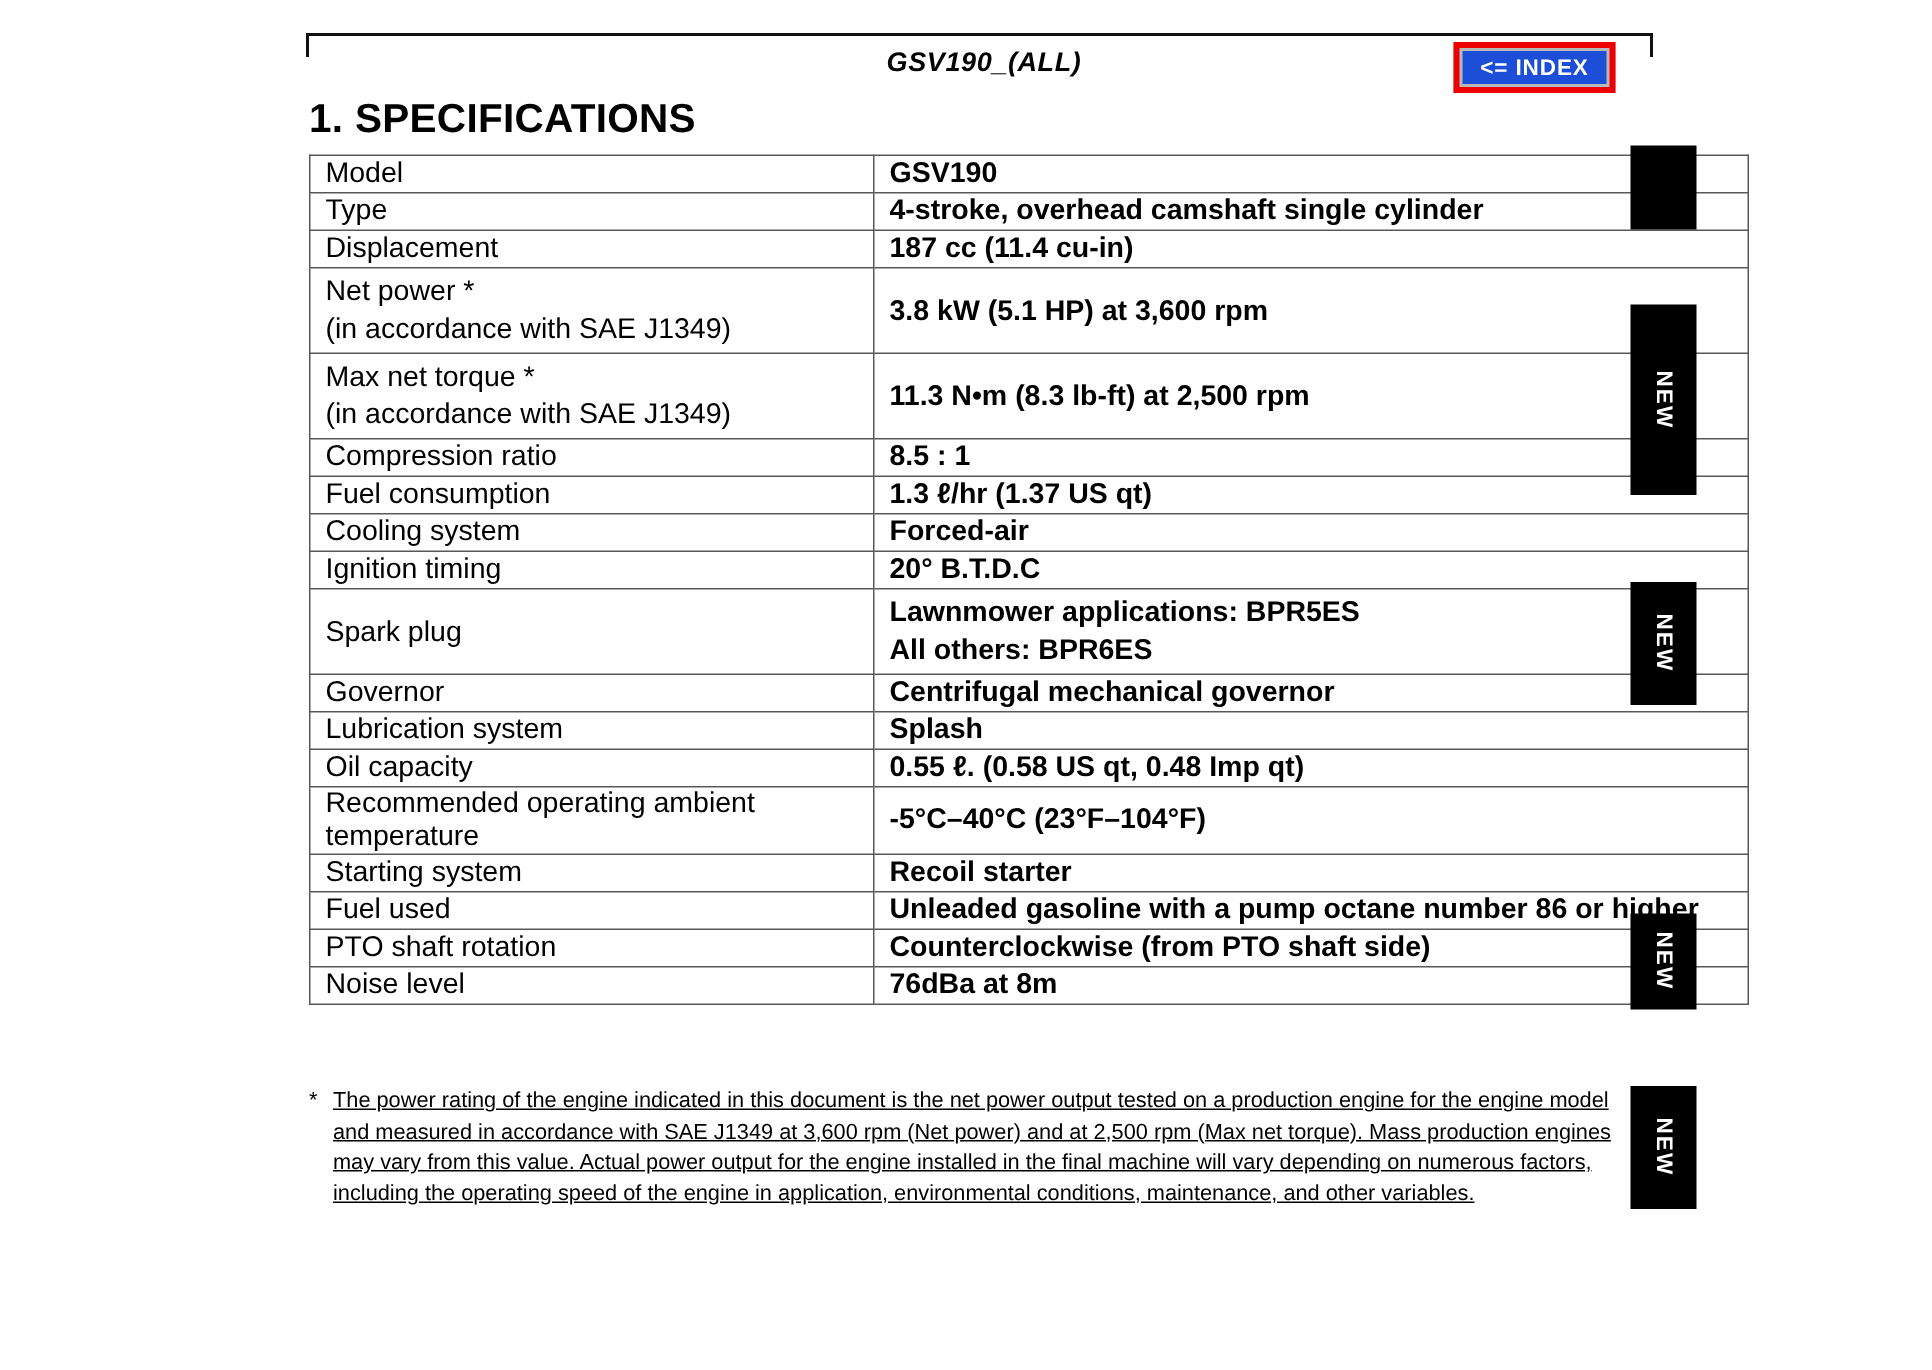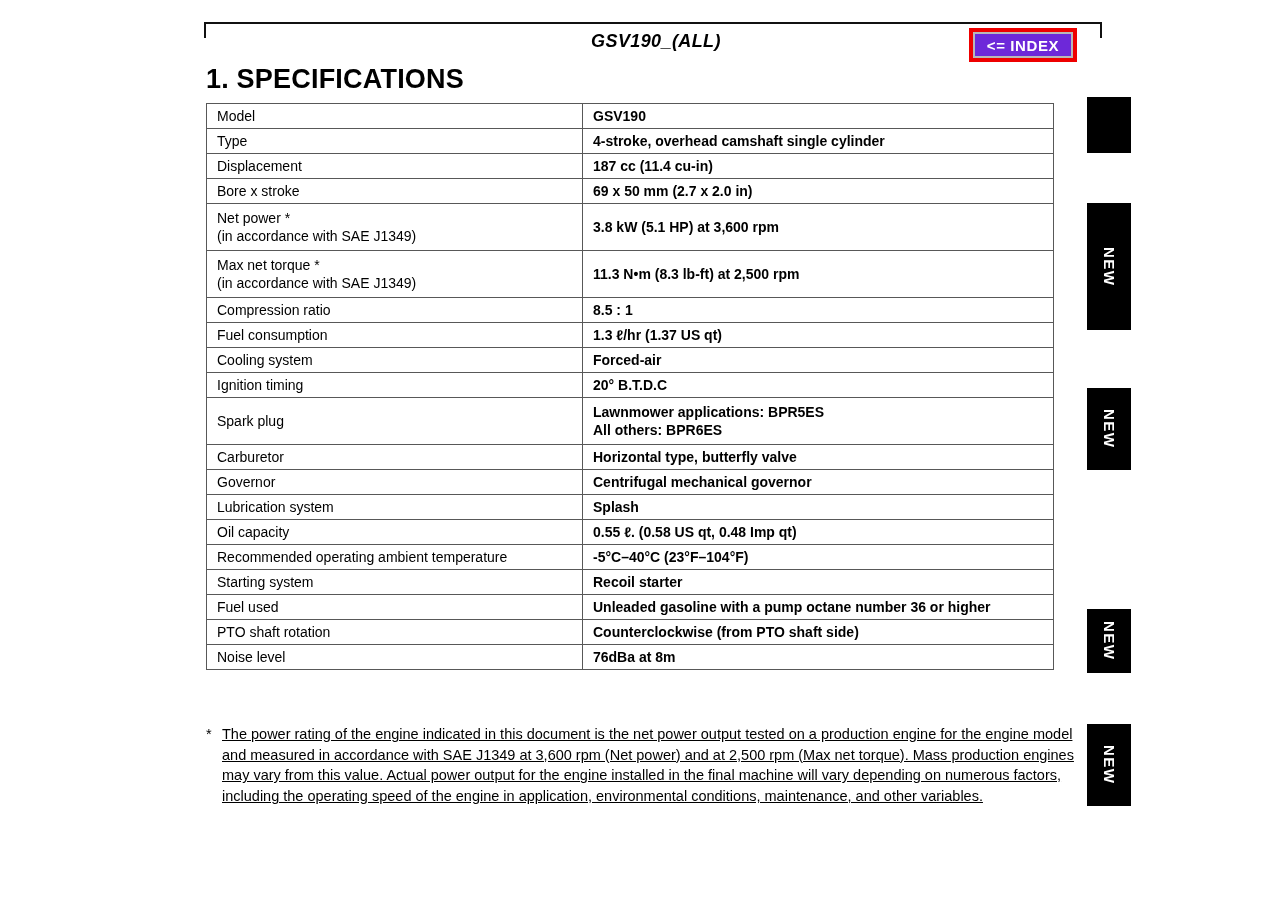--- a/index.html
+++ b/index.html
@@ -75,40 +75,40 @@
     height: 34px;
     border: 4px solid #ee0000;
     background: #b8b8b8;
     box-sizing: border-box;
     padding: 2px;
     cursor: pointer;
   }
   .index-button-inner {
     width: 100%;
     height: 100%;
-    background: #6d28d9;
+    background: #1d4ed8;
     color: #ffffff;
     font-size: 15px;
     font-weight: bold;
     display: flex;
     align-items: center;
     justify-content: center;
     letter-spacing: 0.6px;
     box-sizing: border-box;
   }
 
   
   .spec-table {
     position: absolute;
     left: 206px;
     top: 103px;
-    width: 848px;
+    width: 960px;
     border-collapse: collapse;
     table-layout: fixed;
-    font-size: 14px;
+    font-size: 19px;
   }
   .spec-table td {
     border: 1px solid #585858;
     padding: 0 10px;
     height: 24px;
     vertical-align: middle;
   }
   .spec-table td.label {
     width: 355px;
     text-align: left;
@@ -196,24 +196,20 @@
       <td class="value">GSV190</td>
     </tr>
     <tr>
       <td class="label">Type</td>
       <td class="value">4-stroke, overhead camshaft single cylinder</td>
     </tr>
     <tr>
       <td class="label">Displacement</td>
       <td class="value">187 cc (11.4 cu-in)</td>
     </tr>
-    <tr>
-      <td class="label">Bore x stroke</td>
-      <td class="value">69 x 50 mm (2.7 x 2.0 in)</td>
-    </tr>
     <tr class="two-line">
       <td class="label">
         <span class="cell-line">Net power *</span>
         <span class="cell-line">(in accordance with SAE J1349)</span>
       </td>
       <td class="value">3.8 kW (5.1 HP) at 3,600 rpm</td>
     </tr>
     <tr class="two-line">
       <td class="label">
         <span class="cell-line">Max net torque *</span>
@@ -238,24 +234,20 @@
       <td class="value">20° B.T.D.C</td>
     </tr>
     <tr class="two-line">
       <td class="label">Spark plug</td>
       <td class="value">
         <span class="cell-line">Lawnmower applications: BPR5ES</span>
         <span class="cell-line">All others: BPR6ES</span>
       </td>
     </tr>
     <tr>
-      <td class="label">Carburetor</td>
-      <td class="value">Horizontal type, butterfly valve</td>
-    </tr>
-    <tr>
       <td class="label">Governor</td>
       <td class="value">Centrifugal mechanical governor</td>
     </tr>
     <tr>
       <td class="label">Lubrication system</td>
       <td class="value">Splash</td>
     </tr>
     <tr>
       <td class="label">Oil capacity</td>
       <td class="value">0.55 ℓ. (0.58 US qt, 0.48 Imp qt)</td>
@@ -263,21 +255,21 @@
     <tr>
       <td class="label">Recommended operating ambient temperature</td>
       <td class="value">-5°C–40°C (23°F–104°F)</td>
     </tr>
     <tr>
       <td class="label">Starting system</td>
       <td class="value">Recoil starter</td>
     </tr>
     <tr>
       <td class="label">Fuel used</td>
-      <td class="value">Unleaded gasoline with a pump octane number 36 or higher</td>
+      <td class="value">Unleaded gasoline with a pump octane number 86 or higher</td>
     </tr>
     <tr>
       <td class="label">PTO shaft rotation</td>
       <td class="value">Counterclockwise (from PTO shaft side)</td>
     </tr>
     <tr>
       <td class="label">Noise level</td>
       <td class="value">76dBa at 8m</td>
     </tr>
   </tbody>

